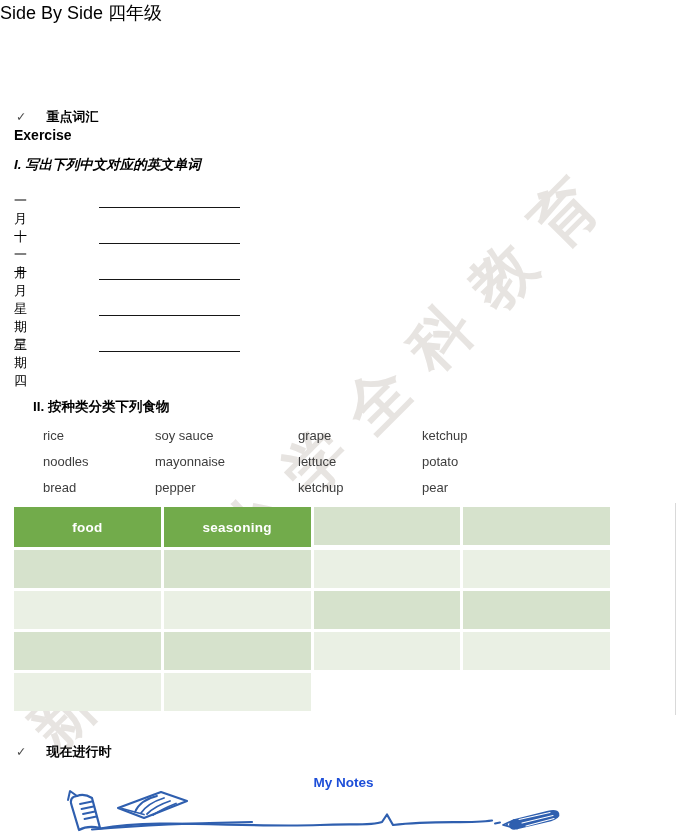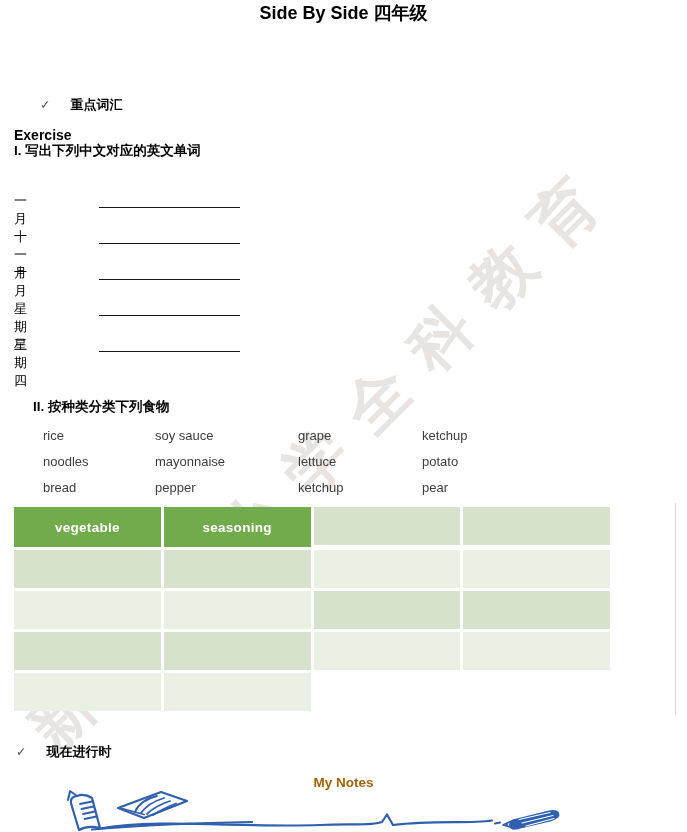--- a/index.html
+++ b/index.html
@@ -23,21 +23,21 @@
     transform-origin:0 0;
     z-index:0;
     user-select:none;
   }
   .wm-a{left:202px;top:517px;}
   .wm-b{left:10px;top:709px;}
   
   .layer{position:absolute;inset:0;z-index:1;}
   .doc-title{
     position:absolute;top:1px;left:0;width:100%;
-    text-align:center;font-size:18px;font-weight:bold;color:#000;
+    text-align:left;font-size:18px;font-weight:normal;color:#000;
   }
   .doc-subtitle{
     position:absolute;top:50px;left:0;width:100%;
     text-align:center;font-size:15.5px;font-weight:bold;color:#000;
   }
   .check-row{position:absolute;left:16px;font-size:13px;font-weight:bold;color:#000;}
   .check-glyph{color:#4a4a4a;font-weight:normal;margin-right:20px;font-size:12.5px;}
   .h-exercise{position:absolute;left:14px;top:127px;font-size:14px;font-weight:bold;color:#000;}
   .h-part{position:absolute;left:14px;font-size:13.5px;font-weight:bold;color:#000;}
   .fill-row{position:absolute;left:14px;height:20px;font-size:13px;color:#000;}
@@ -60,43 +60,43 @@
     background:#72ab4b;color:#fff;
     height:40px;display:flex;align-items:center;justify-content:center;
     font-size:13.5px;font-weight:bold;letter-spacing:.3px;
   }
   .td{height:38px;}
   .row-dark .td{background:#d6e2cc;}
   .row-light .td{background:#eaf0e4;}
   .side-line{position:absolute;left:675px;top:503px;width:1px;height:212px;background:#d9d9d9;}
   .my-notes{
     position:absolute;top:775px;left:0;width:100%;
-    text-align:center;font-size:13.5px;font-weight:bold;color:#a16207;
+    text-align:center;font-size:13.5px;font-weight:bold;color:#1d4ed8;
   }
   .doodle{position:absolute;left:40px;top:785px;z-index:1;}
 </style>
 </head>
 <body>
 
 <div class="page">
 
   <div class="wm wm-a">小学全科教育</div>
   <div class="wm wm-b">新</div>
 
   <div class="layer">
 
     <div class="doc-title">Side By Side 四年级</div>
 
-    <div class="check-row" style="top:96px;margin-left:24px;">
+    <div class="check-row" style="top:108px;">
       <span class="check-glyph">✓</span><span>重点词汇</span>
     </div>
 
     <div class="h-exercise">Exercise</div>
 
-    <div class="h-part" style="top:142px;">I. 写出下列中文对应的英文单词</div>
+    <div class="h-part" style="top:156px;font-style:italic;">I. 写出下列中文对应的英文单词</div>
 
     <div class="fill-row" style="top:192px;">
       <span class="fill-label">一月</span>
       <span class="fill-blank"></span>
     </div>
     <div class="fill-row" style="top:228px;">
       <span class="fill-label">十一月</span>
       <span class="fill-blank"></span>
     </div>
     <div class="fill-row" style="top:264px;">
@@ -127,21 +127,21 @@
       <span class="w-c3">potato</span>
     </div>
     <div class="word-row" style="top:480px;">
       <span class="w-c0">bread</span>
       <span class="w-c1">pepper</span>
       <span class="w-c2">ketchup</span>
       <span class="w-c3">pear</span>
     </div>
 
     <div class="sort-table">
-      <div class="th">vegetable</div>
+      <div class="th">food</div>
       <div class="th">seasoning</div>
 
       <div style="display:contents" class="row-dark">
         <div class="td"></div>
         <div class="td"></div>
         <div class="td"></div>
         <div class="td"></div>
       </div>
       <div style="display:contents" class="row-light">
         <div class="td"></div>

